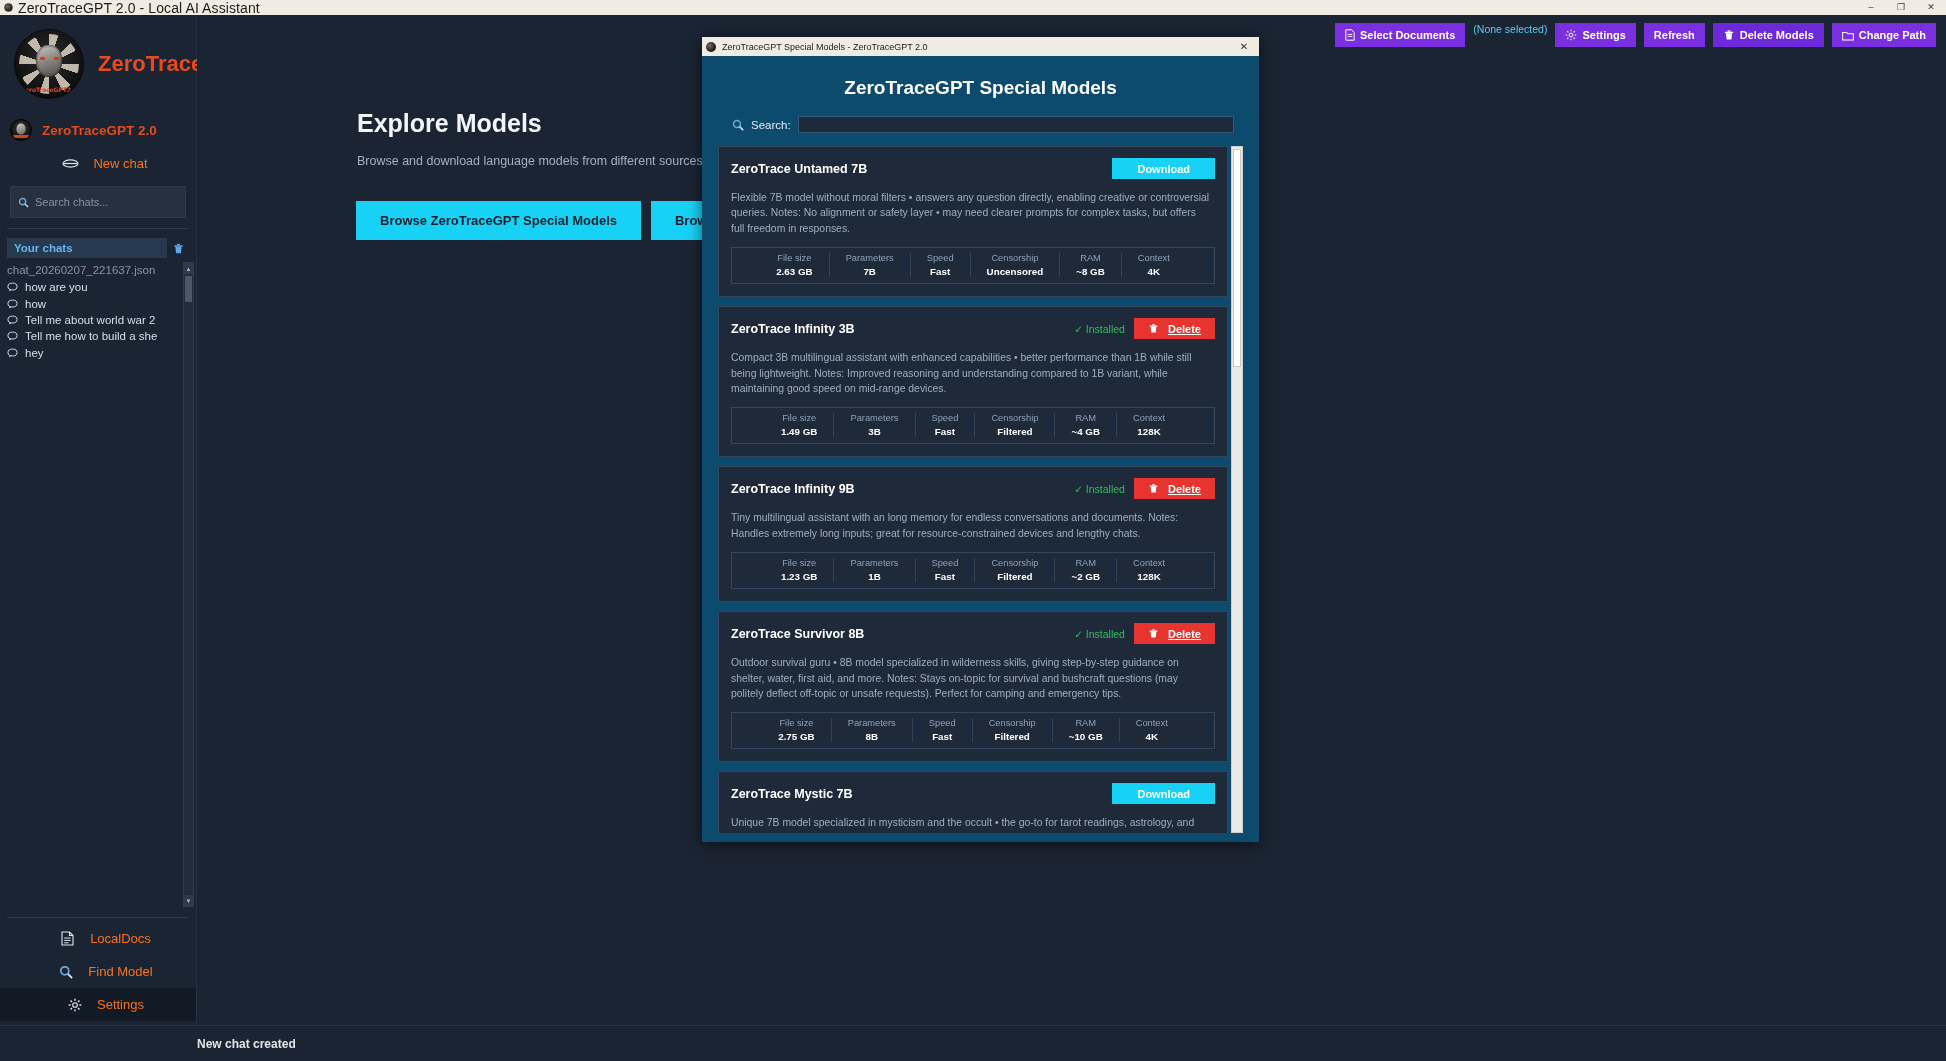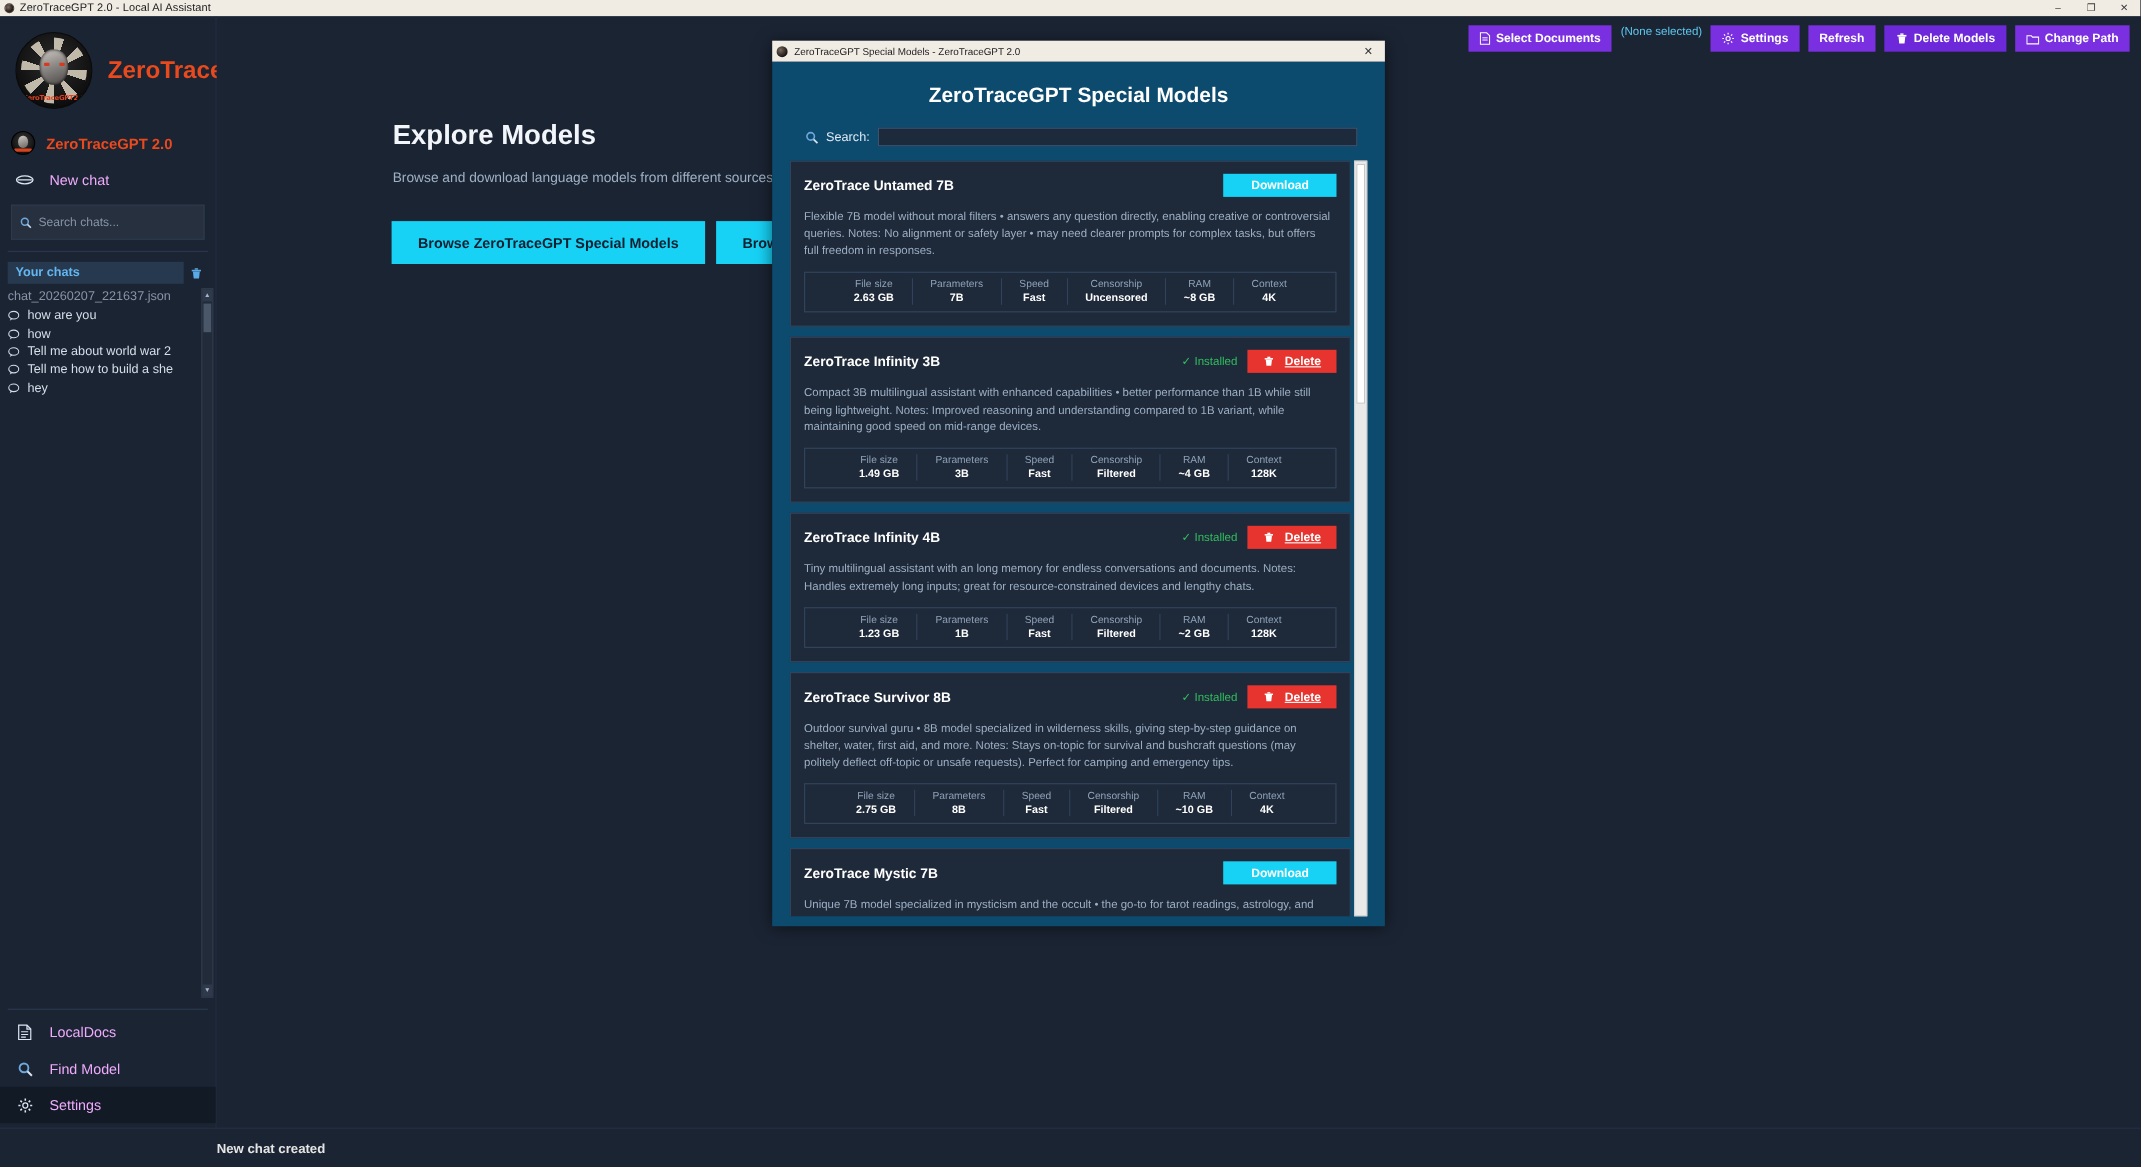--- a/index.html
+++ b/index.html
@@ -18,21 +18,21 @@
     padding: 0 4px;
     font-size: 9px; color: #1c1c1c;
     position: relative;
   }
   .os-appicon {
     width: 9px; height: 9px; border-radius: 50%;
     background: radial-gradient(circle at 35% 35%, #7a6b5f 0%, #2a2320 60%, #120e0c 100%);
     border: 0.5px solid #4a3f38;
     margin-right: 5px; flex: none;
   }
-  .os-title { font-size: 10px; letter-spacing: .1px; }
+  .os-title { font-size: 14px; letter-spacing: .1px; }
   .os-winbtns { position: absolute; right: 0; top: 0; height: 15px; display: flex; }
   .os-winbtn {
     width: 30px; height: 15px;
     display: flex; align-items: center; justify-content: center;
     font-size: 9px; color: #3a3a3a; line-height: 1;
   }
 
   
   .app {
     position: absolute; top: 15px; left: 0;
@@ -116,21 +116,21 @@
     background: linear-gradient(160deg, #cfcac4, #6a6663);
   }
   .side-model-logo .bar {
     position: absolute; bottom: 2px; left: 2px; right: 2px; height: 3px;
     background: #d8431c; border-radius: 1px;
   }
   .side-model-name { font-size: 13.5px; font-weight: bold; color: #e8491d; }
 
   .side-item {
     display: flex; align-items: center; gap: 14px;
-    padding: 9px 0 9px 14px; font-size: 13px; color: #f0abfc;
+    padding: 9px 0 9px 14px; font-size: 13px; color: #f97316; justify-content: center;
   }
   .side-item .ic { width: 17px; display: flex; justify-content: center; flex: none; }
 
   .search-wrap { padding: 6px 10px 0 10px; }
   .search-box {
     background: #26303f; border: 1px solid #2e3a4c;
     height: 32px; display: flex; align-items: center;
     padding: 0 7px; gap: 6px;
   }
   .search-box .ph { font-size: 11px; color: #8793a5; }
@@ -652,21 +652,21 @@
                   </div>
                   <div class="stat">
                     <span class="stat-k">Context</span>
                     <span class="stat-v">128K</span>
                   </div>
                 </div>
               </div>
 
               <div class="card">
                 <div class="card-head">
-                  <div class="card-title">ZeroTrace Infinity 4B</div>
+                  <div class="card-title">ZeroTrace Infinity 9B</div>
                   <div class="card-actions">
                     <span class="installed">✓ Installed</span>
                     <button class="btn-delete">
                       <span>
                         <svg width="11" height="11" viewBox="0 0 14 14">
                               <rect x="2.2" y="3.2" width="9.6" height="1.7" fill="#fff"></rect>
                               <path d="M3.4 5 L10.6 5 L9.8 12.2 L4.2 12.2 Z" fill="#fff"></path>
                               <rect x="5.3" y="1.6" width="3.4" height="1.5" fill="#fff"></rect>
                             </svg>
                       </span>

